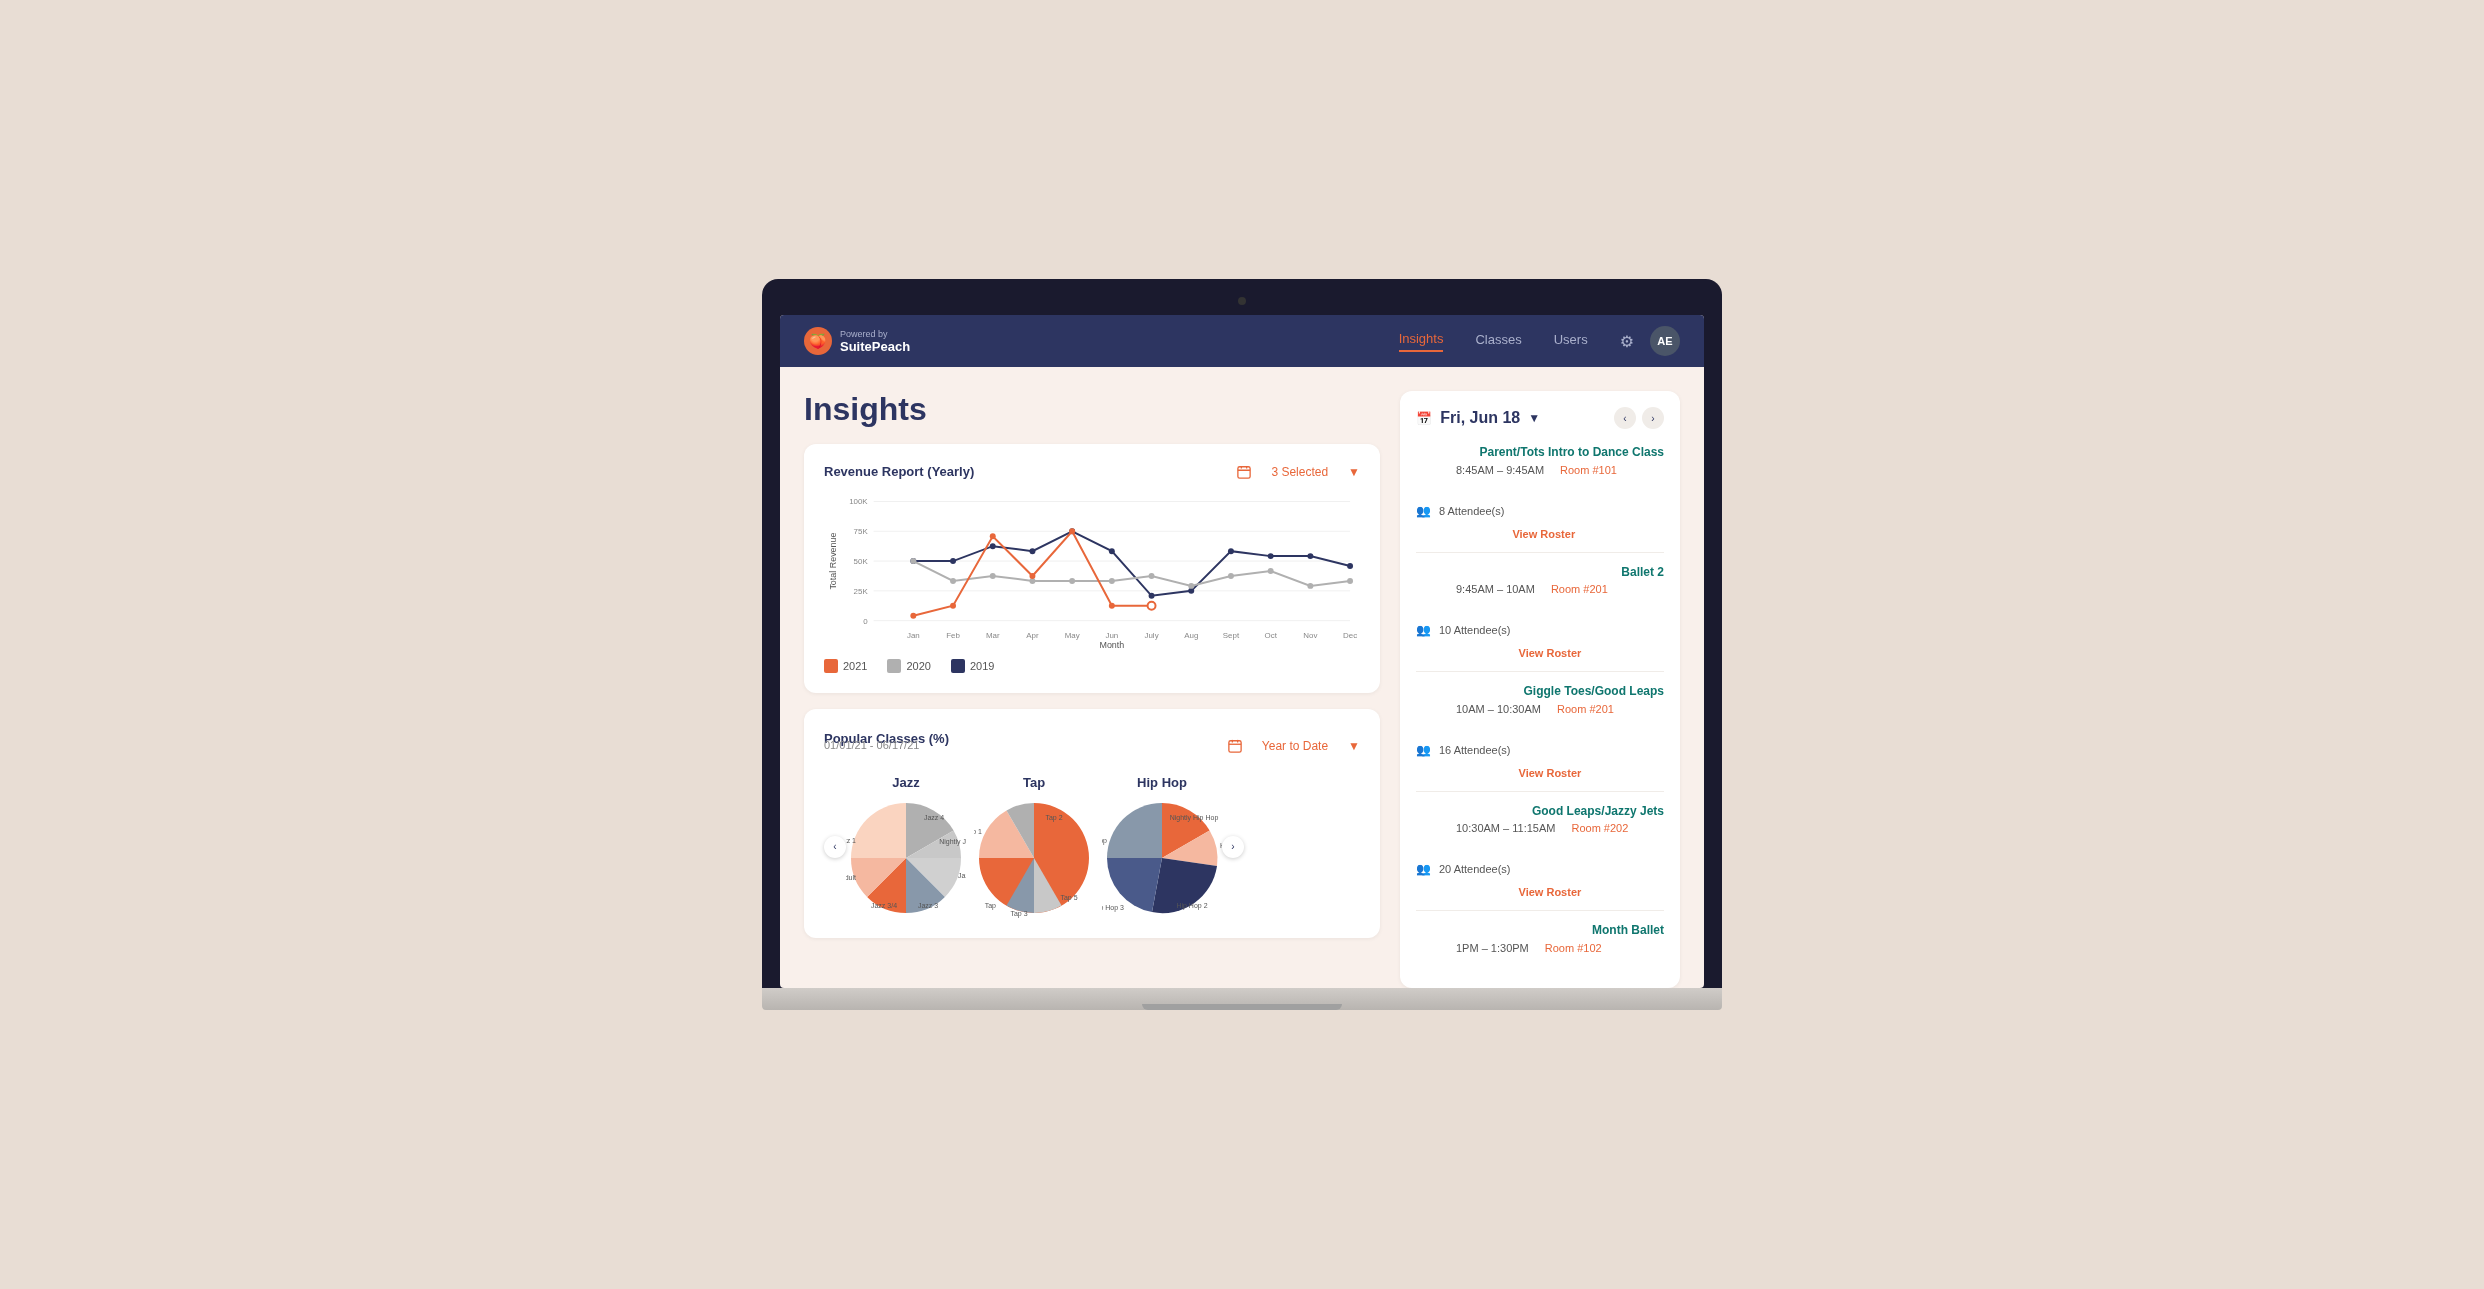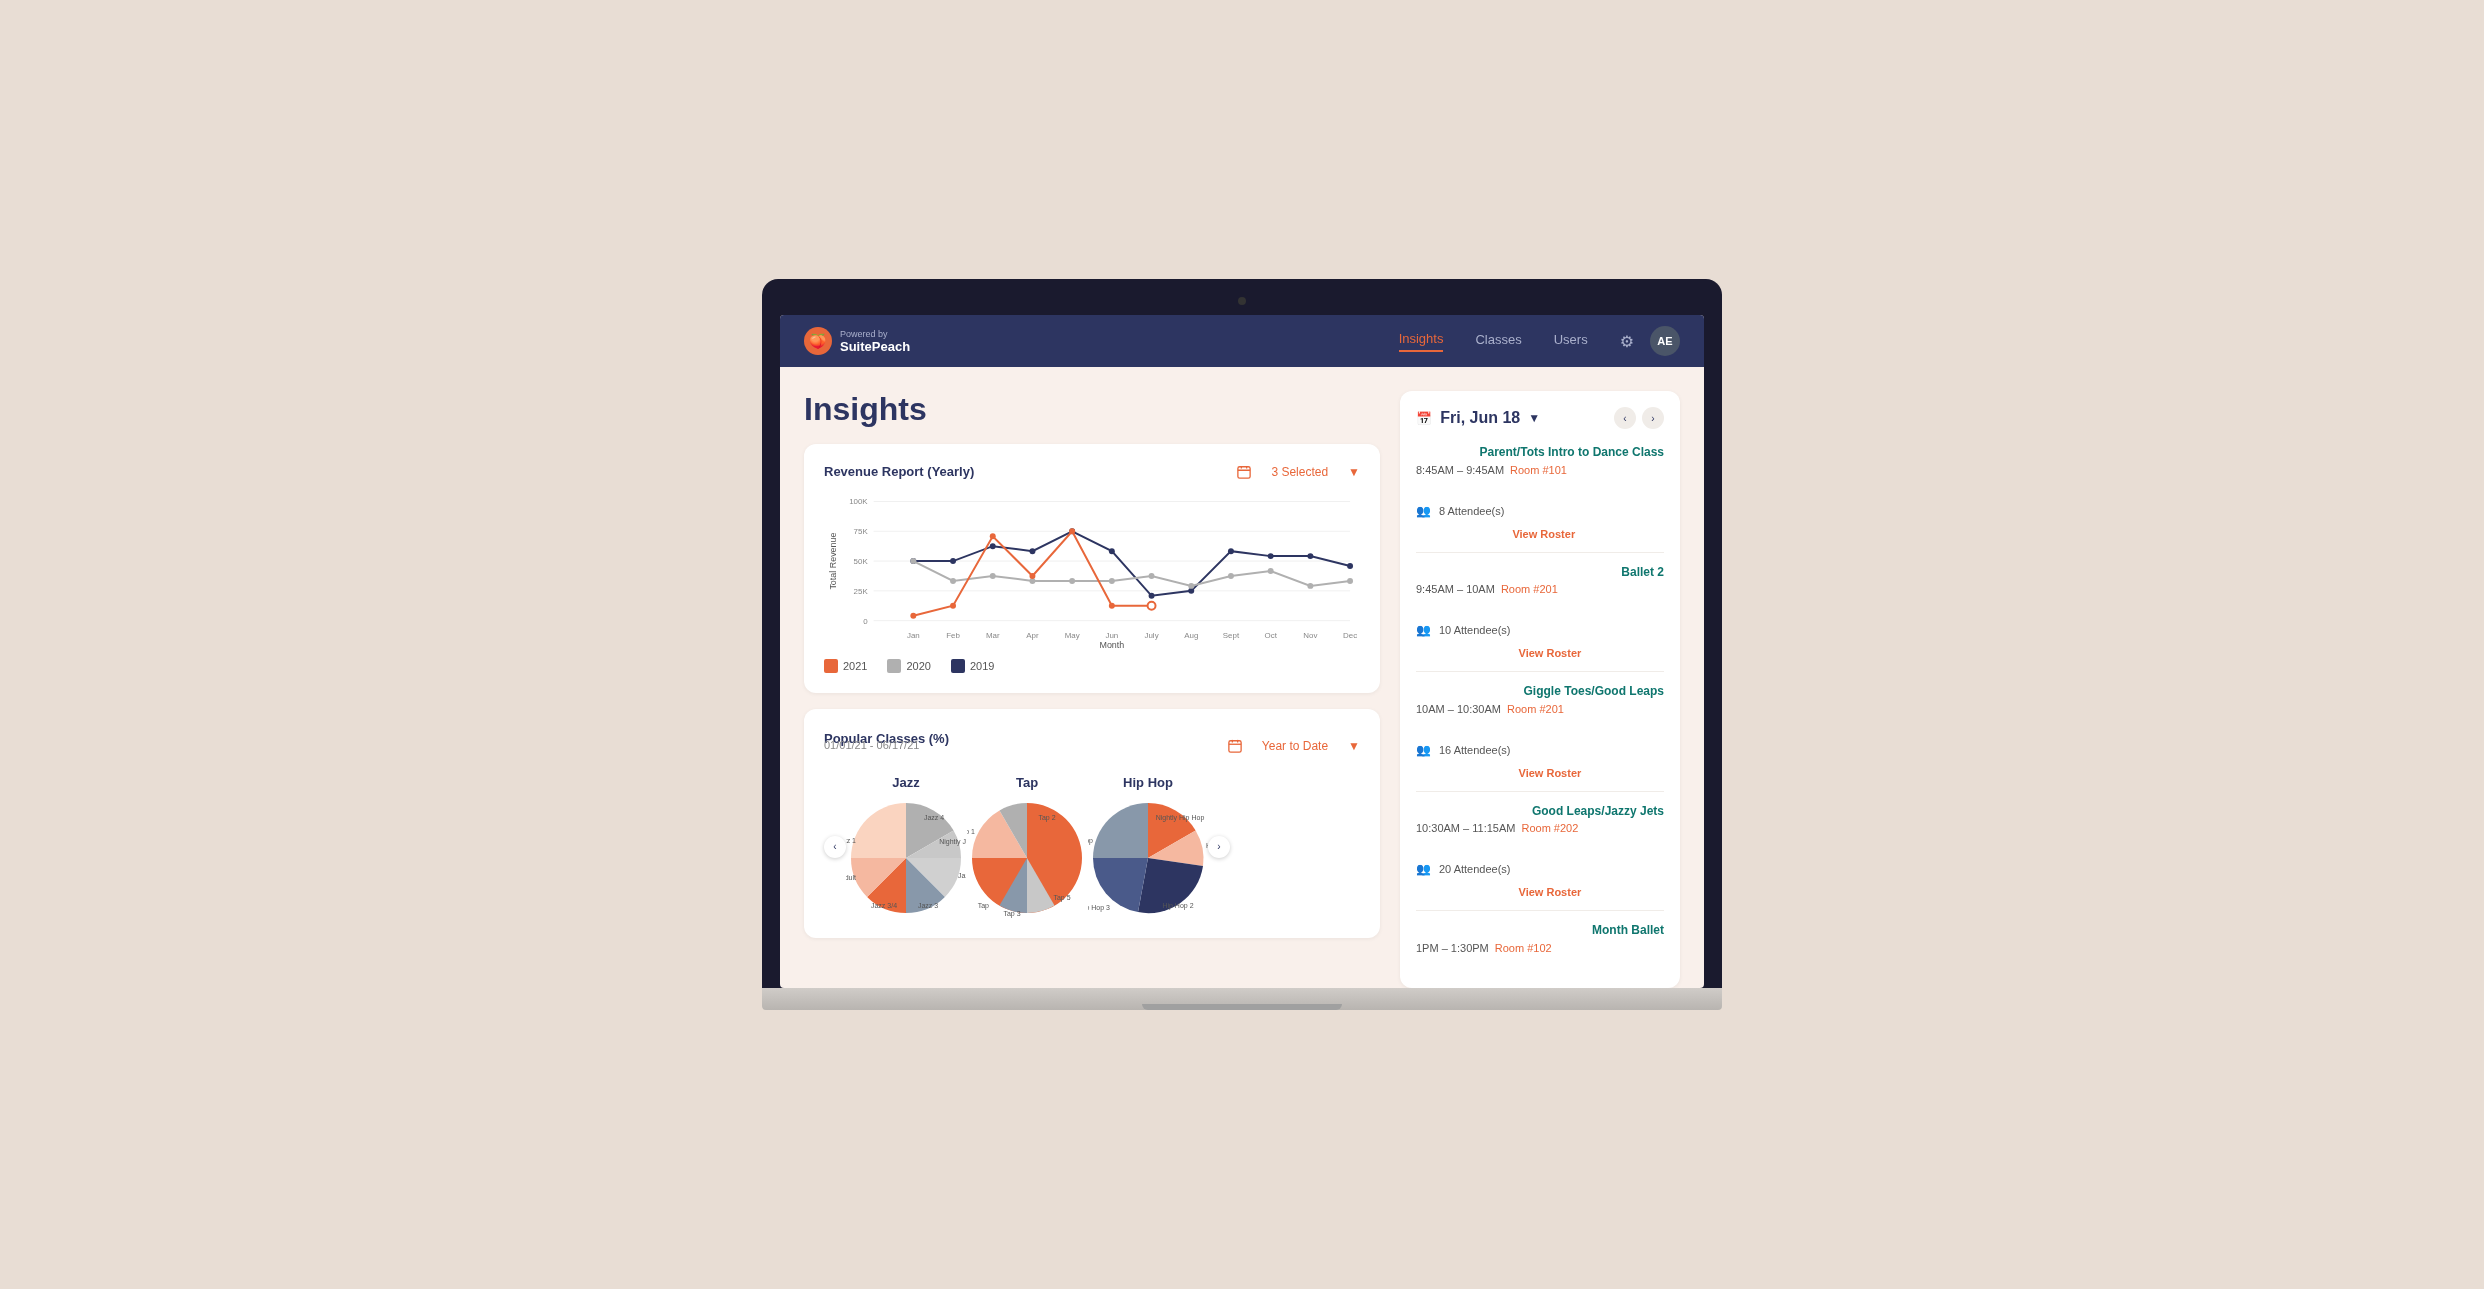--- a/index.html
+++ b/index.html
@@ -224,21 +224,21 @@
       font-size: 11px;
       color: #888;
       margin-top: -8px;
       margin-bottom: 12px;
     }
 
     .pie-charts-row {
       display: flex;
       justify-content: space-around;
       align-items: center;
-      gap: 1px;
+      gap: 8px;
     }
 
     .pie-chart-col {
       display: flex;
       flex-direction: column;
       align-items: center;
       flex: 1;
     }
 
     .pie-chart-label {
@@ -326,22 +326,23 @@
       font-weight: 700;
       color: #0f766e;
       margin-bottom: 3px;
       line-height: 1.3;
       text-align: right;
     }
 
     .class-time-row {
       display: flex;
       align-items: center;
-      gap: 6px;
+      gap: 16px;
       margin-bottom: 6px;
+      margin-left: 40px;
     }
 
     .class-time {
       font-size: 11px;
       color: #555;
     }
 
     .class-room {
       font-size: 11px;
       color: #e8673a;

